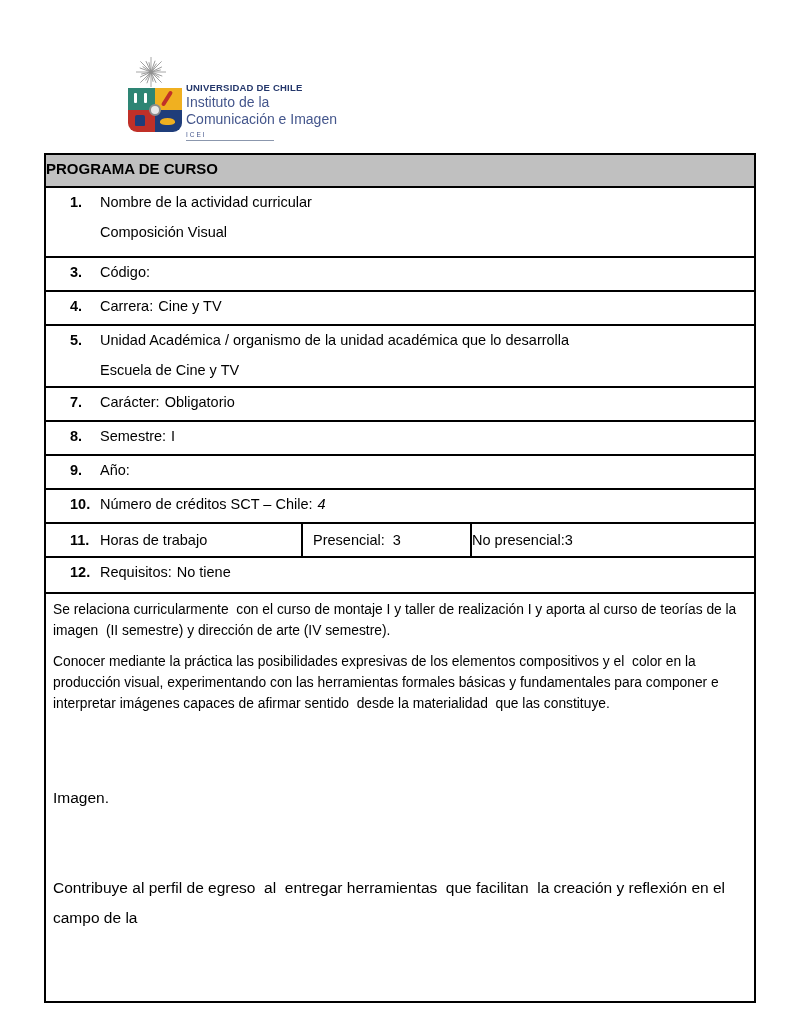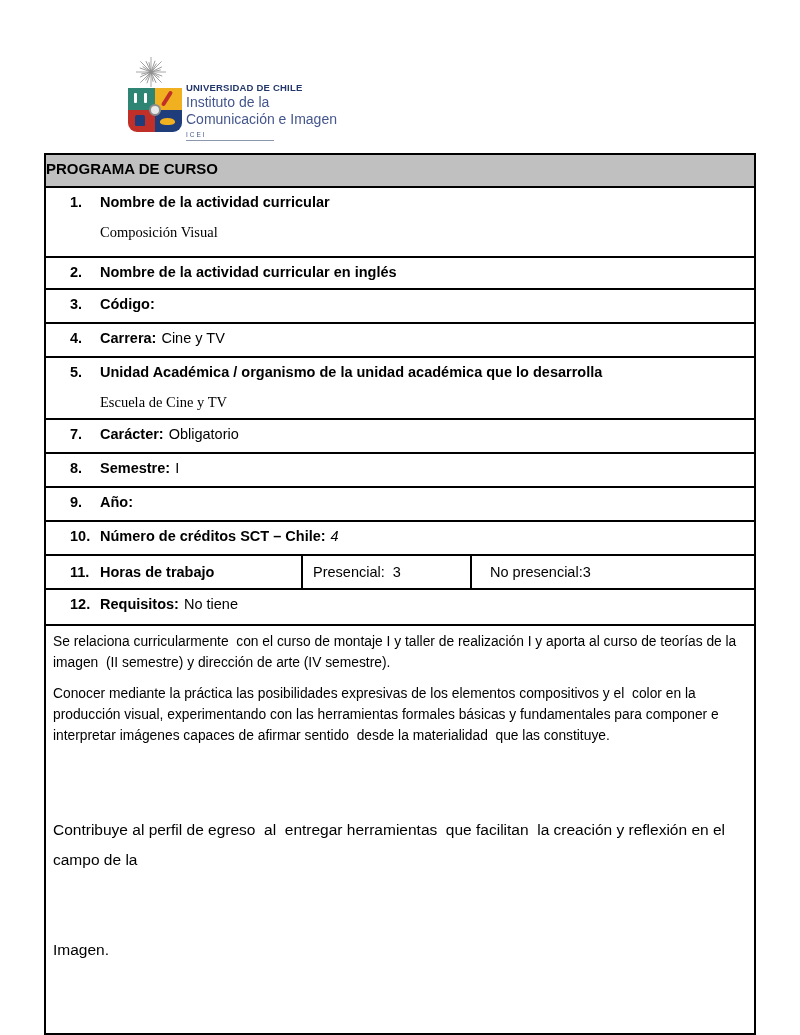--- a/index.html
+++ b/index.html
@@ -50,30 +50,30 @@
   }
   .thead{
     min-height:31px;background:var(--header-bg);text-align:left;
     font-weight:bold;font-size:15px;padding-top:5px;box-sizing:border-box;
   }
   .trow{
     border-top:2px solid var(--border);box-sizing:border-box;
     font-size:14.5px;padding:6px 8px 0 24px;
   }
   .num{display:inline-block;width:30px;font-weight:bold;}
-  .lbl{font-weight:bold;}
+  .lbl{font-weight:normal;}
   .val{margin-left:5px;white-space:pre-wrap;}
   .italic{font-style:italic;}
-  .vline{margin-left:30px;margin-top:14px;white-space:pre-wrap;font-family:Liberation Serif, serif;}.h32{min-height:32px}.h34{min-height:34px}.h36{min-height:36px}
+  .vline{margin-left:30px;margin-top:14px;white-space:pre-wrap;}.h32{min-height:32px}.h34{min-height:34px}.h36{min-height:36px}
   .h38{min-height:38px}.h62{min-height:62px}.h70{min-height:70px}.h218{min-height:218px}
 
   .r11{display:flex;padding:0;}
   .c1{width:255px;padding:8px 8px 0 24px;box-sizing:border-box;}
   .c2{width:169px;border-left:2px solid var(--border);padding:8px 8px 0 10px;box-sizing:border-box;white-space:pre-wrap;}
-  .c3{flex:1;border-left:2px solid var(--border);padding:8px 8px 0 18px;box-sizing:border-box;white-space:pre-wrap;}
+  .c3{flex:1;border-left:2px solid var(--border);padding:8px 8px 0 0;box-sizing:border-box;white-space:pre-wrap;}
 
   .r13{padding:0 0 8px 0;}
   .r13 .heading{padding:6px 8px 0 24px;}
   .para{margin:10px 7px 0 7px;font-size:13.8px;line-height:21px;white-space:pre-wrap;}
   .para-2{margin-top:5px;}
   .para-3{font-size:15.5px;line-height:30px;margin-top:9px;}
 </style>
 </head>
 <body>
 
@@ -122,23 +122,20 @@
 
 <div class="tablewrap">
 
   <div class="thead">PROGRAMA DE CURSO</div>
 
   <div class="trow h70">
     <div><span class="num">1.</span><span class="lbl">Nombre de la actividad curricular</span></div>
     <div class="vline">Composición Visual</div>
   </div>
 
-  <div class="trow h32">
-    <span class="num">2.</span><span class="lbl">Nombre de la actividad curricular en inglés</span>
-  </div>
 
   <div class="trow h34">
     <span class="num">3.</span><span class="lbl">Código:</span>
   </div>
 
   <div class="trow h34">
     <span class="num">4.</span><span class="lbl">Carrera:</span><span class="val">Cine y TV</span>
   </div>
 
   <div class="trow h62">
@@ -170,18 +167,18 @@
   </div>
 
   <div class="trow h36">
     <span class="num">12.</span><span class="lbl">Requisitos:</span><span class="val">No tiene</span>
   </div>
 
   <div class="trow h218 r13">
     <div class="para para-2">Se relaciona curricularmente  con el curso de montaje I y taller de realización I y aporta al curso de teorías de la imagen  (II semestre) y dirección de arte (IV semestre).</div>
     <div class="para">Conocer mediante la práctica las posibilidades expresivas de los elementos compositivos y el  color en la producción visual, experimentando con las herramientas formales básicas y fundamentales para componer e interpretar imágenes capaces de afirmar sentido  desde la materialidad  que las constituye.</div>
     <div class="para para-3">
+      <div>Imagen.</div>
       <div>Contribuye al perfil de egreso  al  entregar herramientas  que facilitan  la creación y reflexión en el campo de la</div>
-      <div>Imagen.</div>
     </div>
   </div>
 
 </div>
 
 </body></html>

